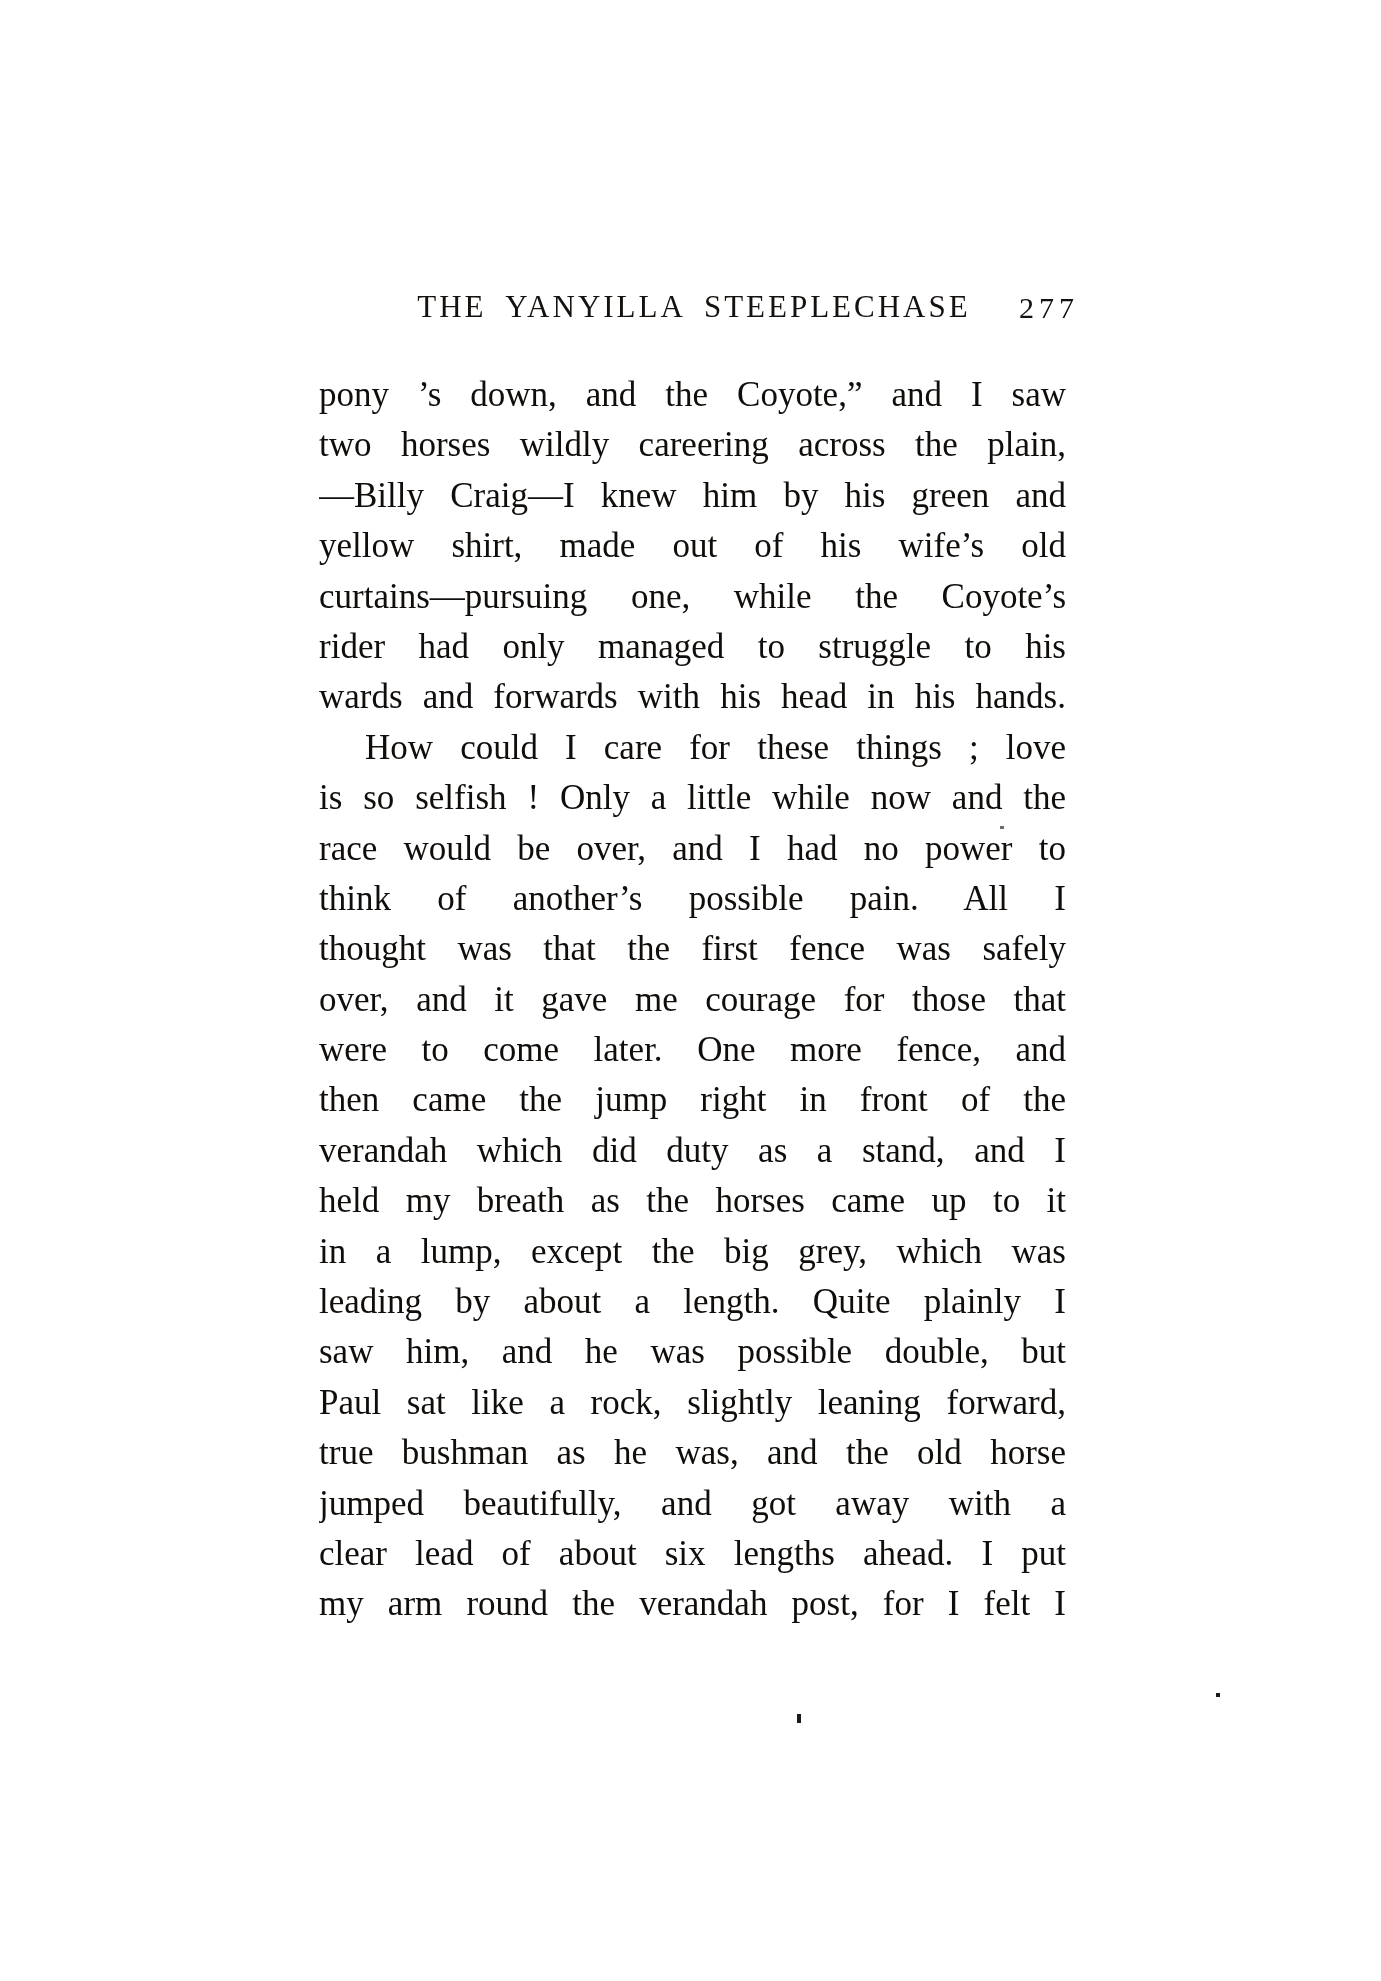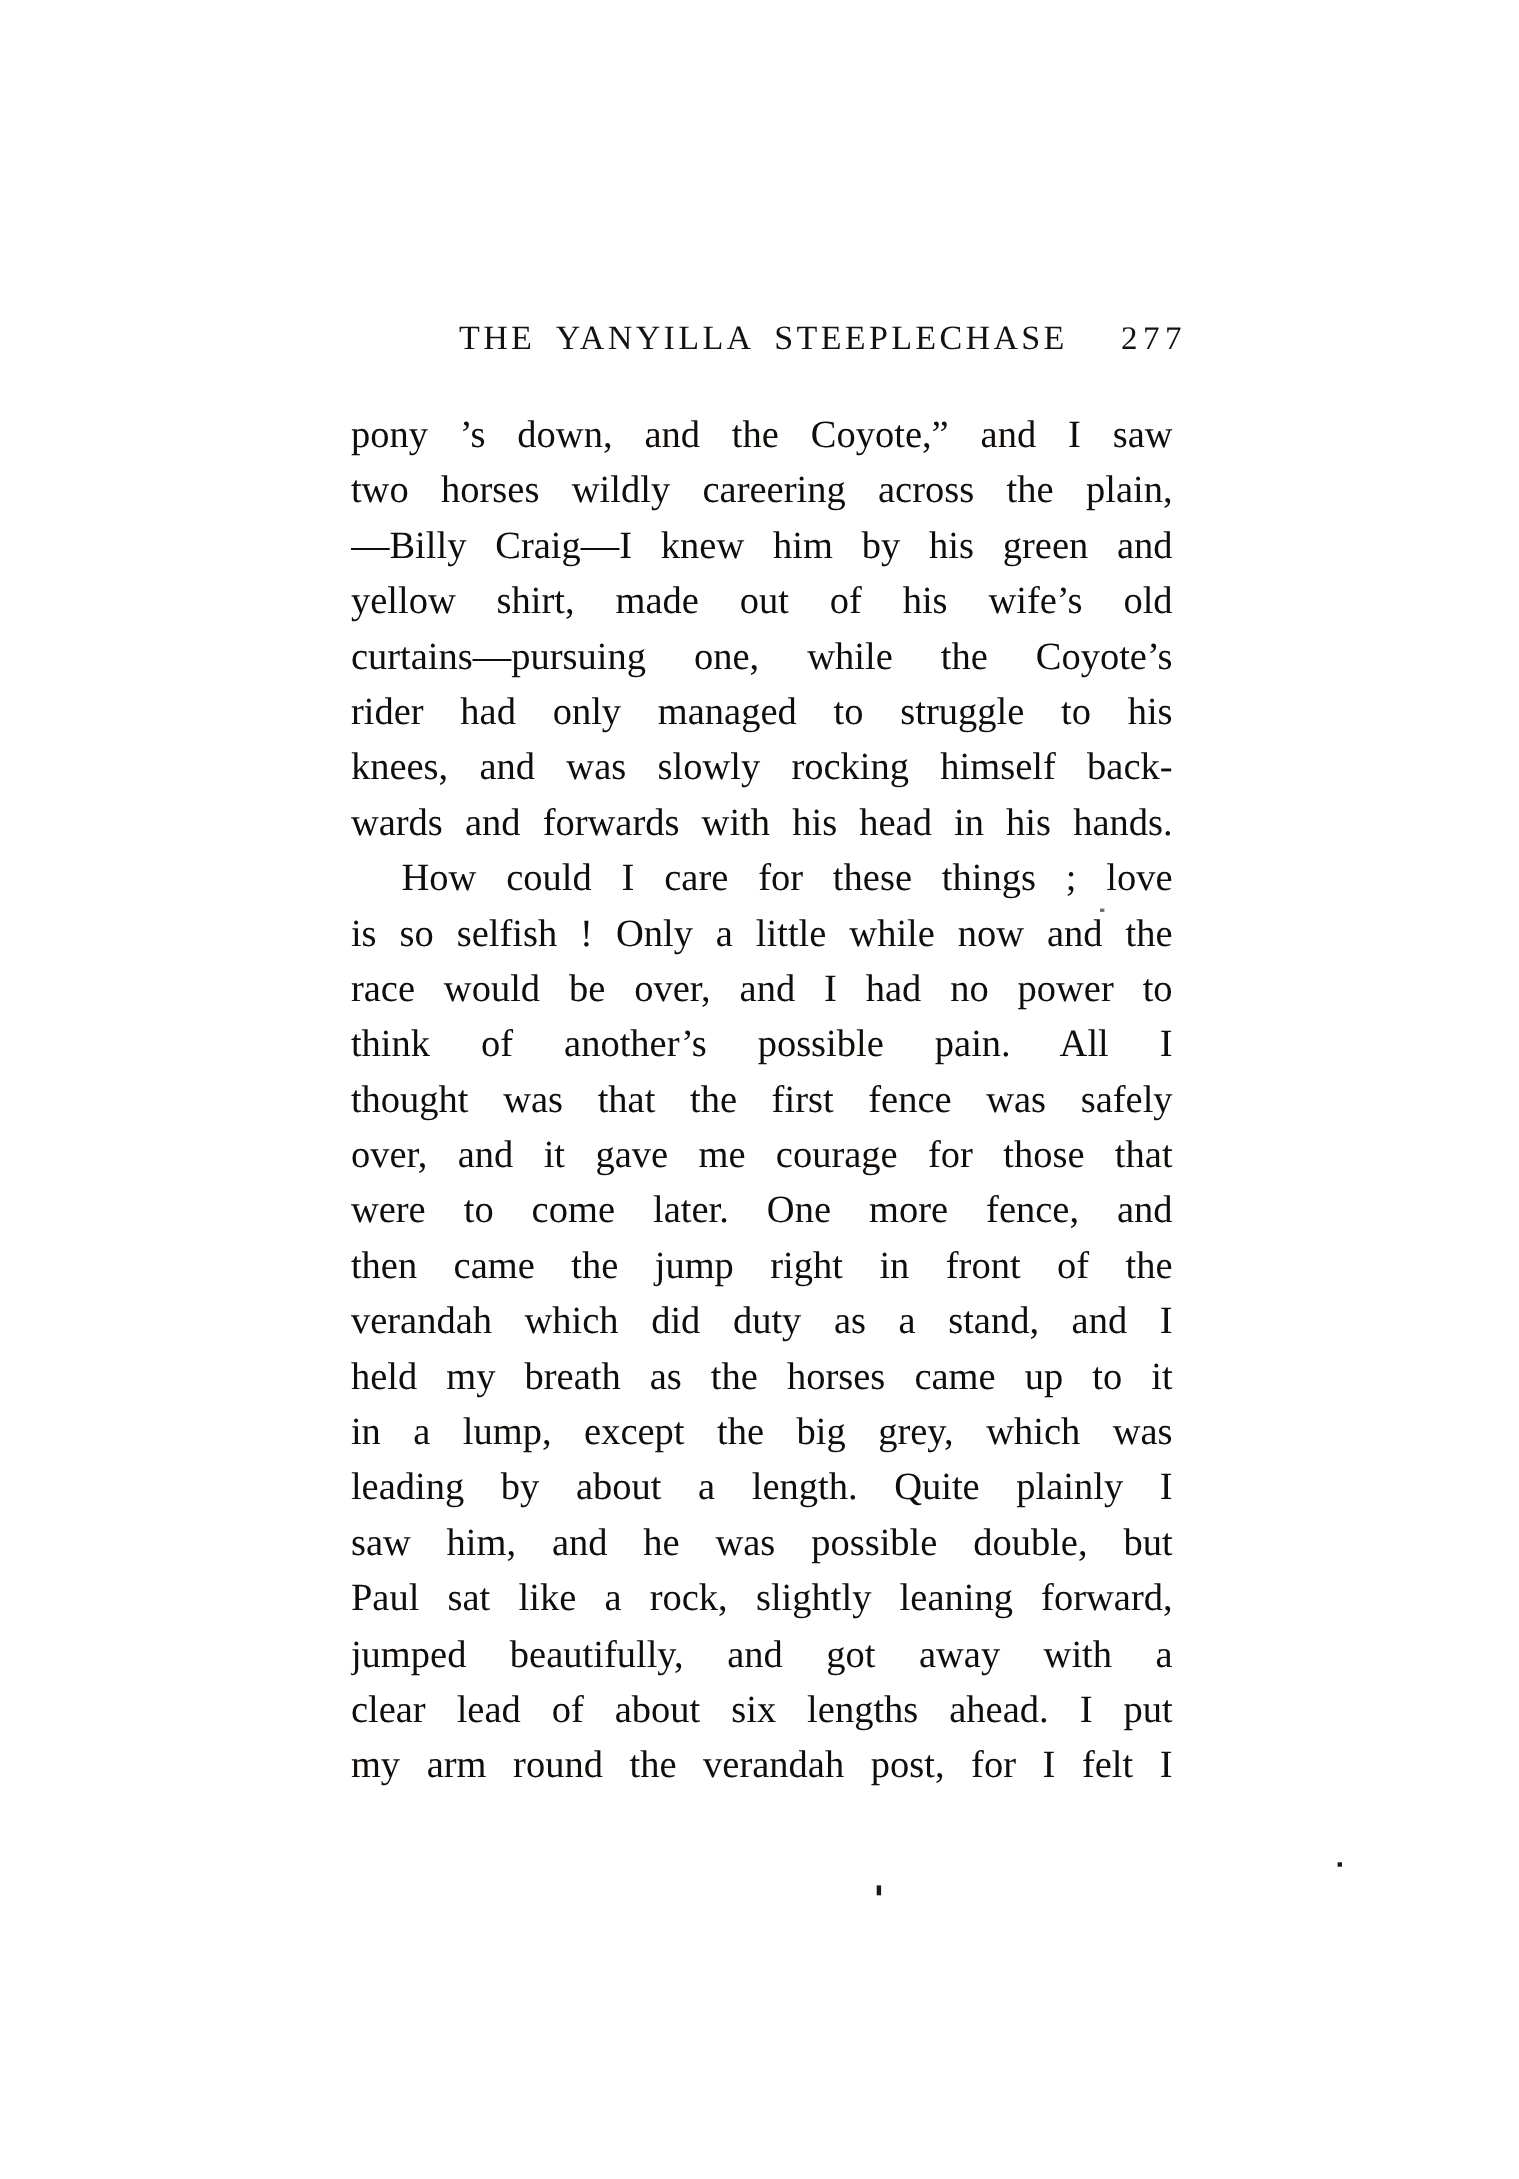--- a/index.html
+++ b/index.html
@@ -80,36 +80,36 @@
     <span class="folio">277</span>
   </header>
 
   <main class="text-block">
     <p class="line">pony ’s down, and the Coyote,” and I saw</p>
     <p class="line">two horses wildly careering across the plain,</p>
     <p class="line">—Billy Craig—I knew him by his green and</p>
     <p class="line">yellow shirt, made out of his wife’s old</p>
     <p class="line">curtains—pursuing one, while the Coyote’s</p>
     <p class="line">rider had only managed to struggle to his</p>
-    <p class="line">knees, and was slowly rocking himself back-</p>
     <p class="line">wards and forwards with his head in his hands.</p>
     <p class="line indent">How could I care for these things ; love</p>
     <p class="line">is so selfish !  Only a little while now and the</p>
     <p class="line">race would be over, and I had no power to</p>
     <p class="line">think of another’s possible pain.  All I</p>
     <p class="line">thought was that the first fence was safely</p>
     <p class="line">over, and it gave me courage for those that</p>
     <p class="line">were to come later.  One more fence, and</p>
     <p class="line">then came the jump right in front of the</p>
     <p class="line">verandah which did duty as a stand, and I</p>
     <p class="line">held my breath as the horses came up to it</p>
     <p class="line">in a lump, except the big grey, which was</p>
     <p class="line">leading by about a length.  Quite plainly I</p>
     <p class="line">saw him, and he was possible double, but</p>
     <p class="line">Paul sat like a rock, slightly leaning forward,</p>
+    <p class="line">true bushman as he was, and the old horse</p>
     <p class="line">jumped beautifully, and got away with a</p>
     <p class="line">clear lead of about six lengths ahead.   I put</p>
     <p class="line">my arm round the verandah post, for I felt I</p>
   </main>
 
   <div class="speck s1"></div>
   <div class="speck s2"></div>
   <div class="speck s3"></div>
 
 </div>

